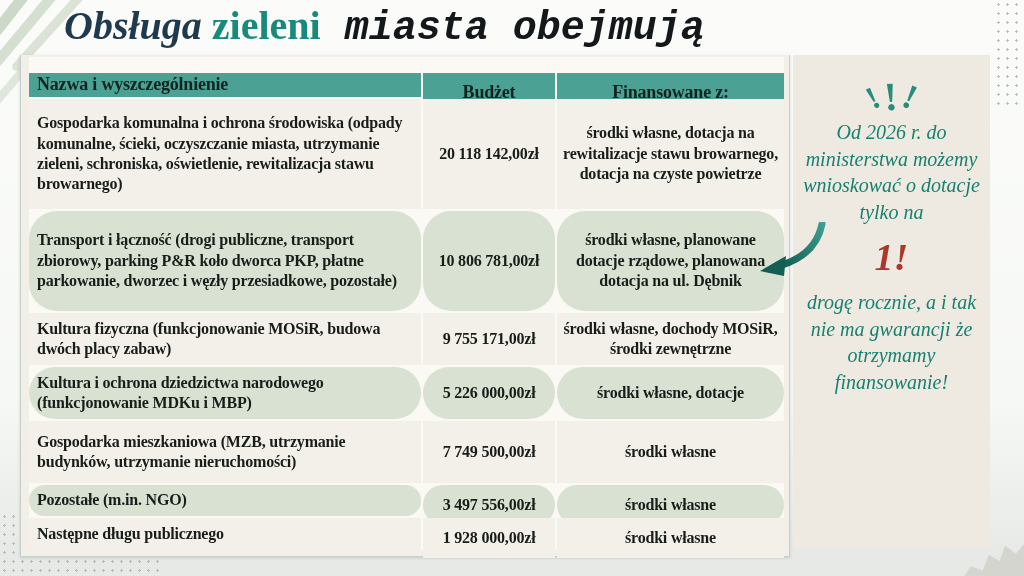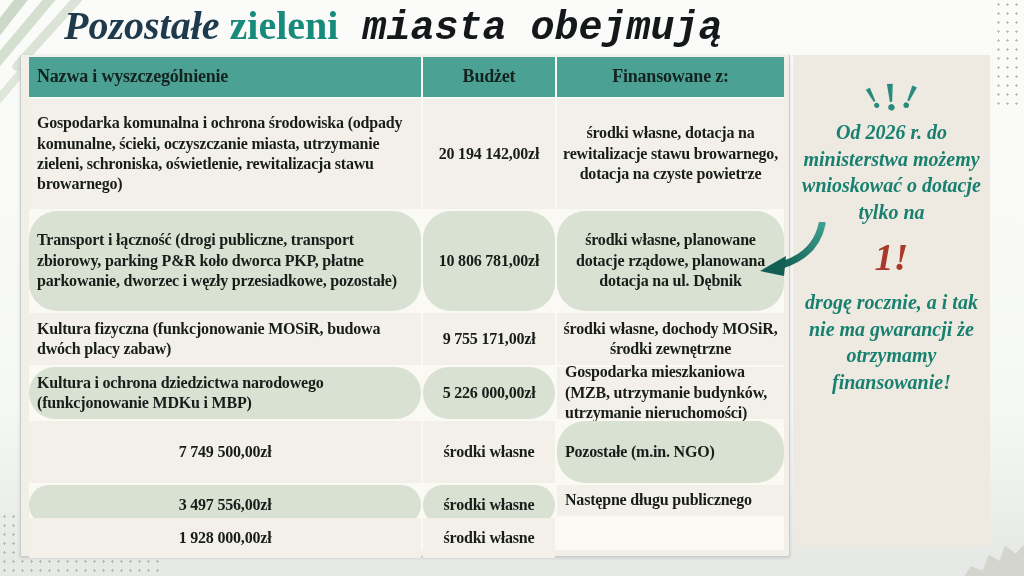--- a/index.html
+++ b/index.html
@@ -28,78 +28,79 @@
 
   
   .table-card{position:absolute;left:20px;top:55px;width:770px;box-sizing:border-box;
               background:#f1efe8;border:1px solid #c6cfcc;border-top:none;
               padding:2px 5px 6px 8px;box-shadow:0 1px 3px rgba(60,70,68,.18);}
   .grid{display:grid;grid-template-columns:392px 132px 227px;
         grid-template-rows:40px 110px 100px 52px 52px 62px 31px 32px;
         gap:2px;background:#faf9f4;}
   .cell{display:flex;align-items:center;font-weight:700;color:#181d1a;
         font-size:16px;line-height:1.28;letter-spacing:-0.2px;}
-  .cell.head{background:#4ba294;font-size:18px;color:#14231f;}
+  .cell.head{background:#4ba294;font-size:18px;color:#14231f;margin-top:16px;}
   .cell.c-name{justify-content:flex-start;text-align:left;padding:3px 6px 3px 8px;}
   .cell.c-mid,.cell.c-fin{justify-content:center;text-align:center;padding:20px 4px;}
   .r-odd{background:#f2f0e9;}
   .r-even{background:#d8e1d2;border-radius:28px;}
 
   
   .side-panel{position:absolute;left:793px;top:55px;width:197px;height:492px;background:#eeeae2;
               box-sizing:border-box;display:flex;flex-direction:column;align-items:center;
               text-align:center;padding:10px 8px;}
   .excl{display:flex;align-items:flex-end;color:#2a8a7e;font-weight:700;height:52px;margin-bottom:2px;}
   .excl span{display:inline-block;line-height:1;}
   .excl .e1{font-size:32px;transform:rotate(-28deg) translateY(-4px);}
   .excl .e2{font-size:40px;margin:0 5px;transform:rotate(-4deg);}
   .excl .e3{font-size:35px;transform:rotate(24deg) translateY(-3px);}
-  .note{font-style:italic;font-weight:700;color:#17806f;font-size:20px;line-height:1.33;}
+  .note{font-style:italic;font-weight:400;color:#17806f;font-size:20px;line-height:1.33;}
   .big-number{font-style:italic;font-weight:700;color:#a93a2b;font-size:38px;line-height:1.1;margin:12px 0 10px;}
 
   
   .arrow{position:absolute;left:756px;top:222px;width:84px;height:72px;}
 </style>
 </head>
 <body>
 
 <div id="page">
 
   <div class="stroke s1"></div>
   <div class="stroke s2"></div>
   <div class="stroke s3"></div>
   <div class="stroke s4"></div>
   <div class="dots dots-tr"></div>
   <div class="dots dots-bl"></div>
   <div class="blob-br"></div>
 
   <div class="title">
-    <span class="t-prefix">Pozostałe </span><span class="t-highlight">zieleni</span><span class="t-suffix"> miasta obejmują</span>
+    <span class="t-prefix">Obsługa </span><span class="t-highlight">zieleni</span><span class="t-suffix"> miasta obejmują</span>
   </div>
 
   <div class="table-card">
     <div class="grid">
       <div class="cell head c-name">Nazwa i wyszczególnienie</div>
       <div class="cell head c-mid">Budżet</div>
       <div class="cell head c-fin">Finansowane z:</div>
 
       <div class="cell r-odd c-name">Gospodarka komunalna i ochrona środowiska (odpady komunalne, ścieki, oczyszczanie miasta, utrzymanie zieleni, schroniska, oświetlenie, rewitalizacja stawu browarnego)</div>
-      <div class="cell r-odd c-mid">20 194 142,00zł</div>
+      <div class="cell r-odd c-mid">20 118 142,00zł</div>
       <div class="cell r-odd c-fin">środki własne, dotacja na rewitalizacje stawu browarnego, dotacja na czyste powietrze</div>
 
       <div class="cell r-even c-name">Transport i łączność (drogi publiczne, transport zbiorowy, parking P&amp;R koło dworca PKP, płatne parkowanie, dworzec i węzły przesiadkowe, pozostałe)</div>
       <div class="cell r-even c-mid">10 806 781,00zł</div>
       <div class="cell r-even c-fin">środki własne, planowane dotacje rządowe, planowana dotacja na ul. Dębnik</div>
 
       <div class="cell r-odd c-name">Kultura fizyczna (funkcjonowanie MOSiR, budowa dwóch placy zabaw)</div>
       <div class="cell r-odd c-mid">9 755 171,00zł</div>
       <div class="cell r-odd c-fin">środki własne, dochody MOSiR, środki zewnętrzne</div>
 
       <div class="cell r-even c-name">Kultura i ochrona dziedzictwa narodowego (funkcjonowanie MDKu i MBP)</div>
       <div class="cell r-even c-mid">5 226 000,00zł</div>
+      <div class="cell r-even c-fin">środki własne, dotacje</div>
 
       <div class="cell r-odd c-name">Gospodarka mieszkaniowa (MZB, utrzymanie budynków, utrzymanie nieruchomości)</div>
       <div class="cell r-odd c-mid">7 749 500,00zł</div>
       <div class="cell r-odd c-fin">środki własne</div>
 
       <div class="cell r-even c-name">Pozostałe (m.in. NGO)</div>
       <div class="cell r-even c-mid">3 497 556,00zł</div>
       <div class="cell r-even c-fin">środki własne</div>
 
       <div class="cell r-odd c-name">Następne długu publicznego</div>

